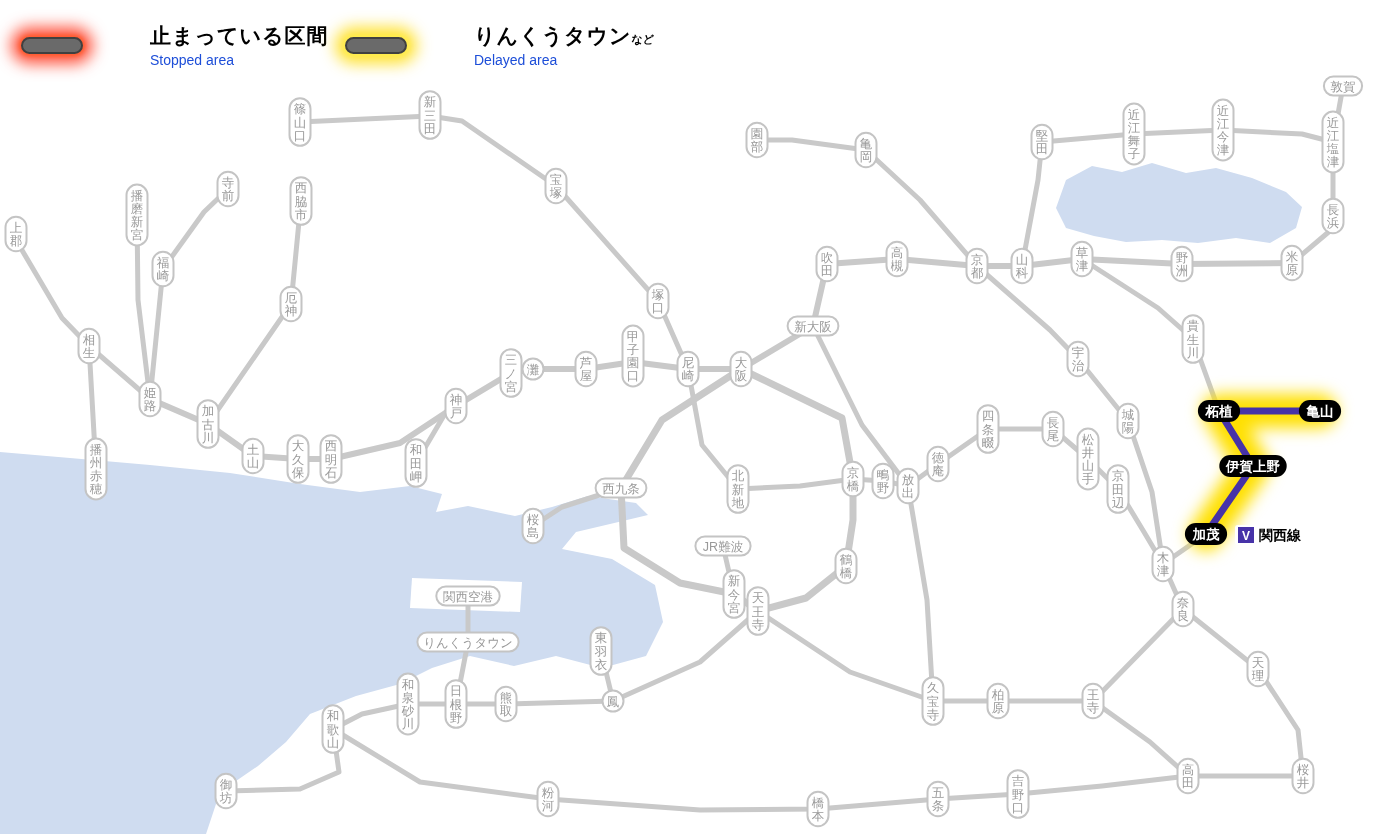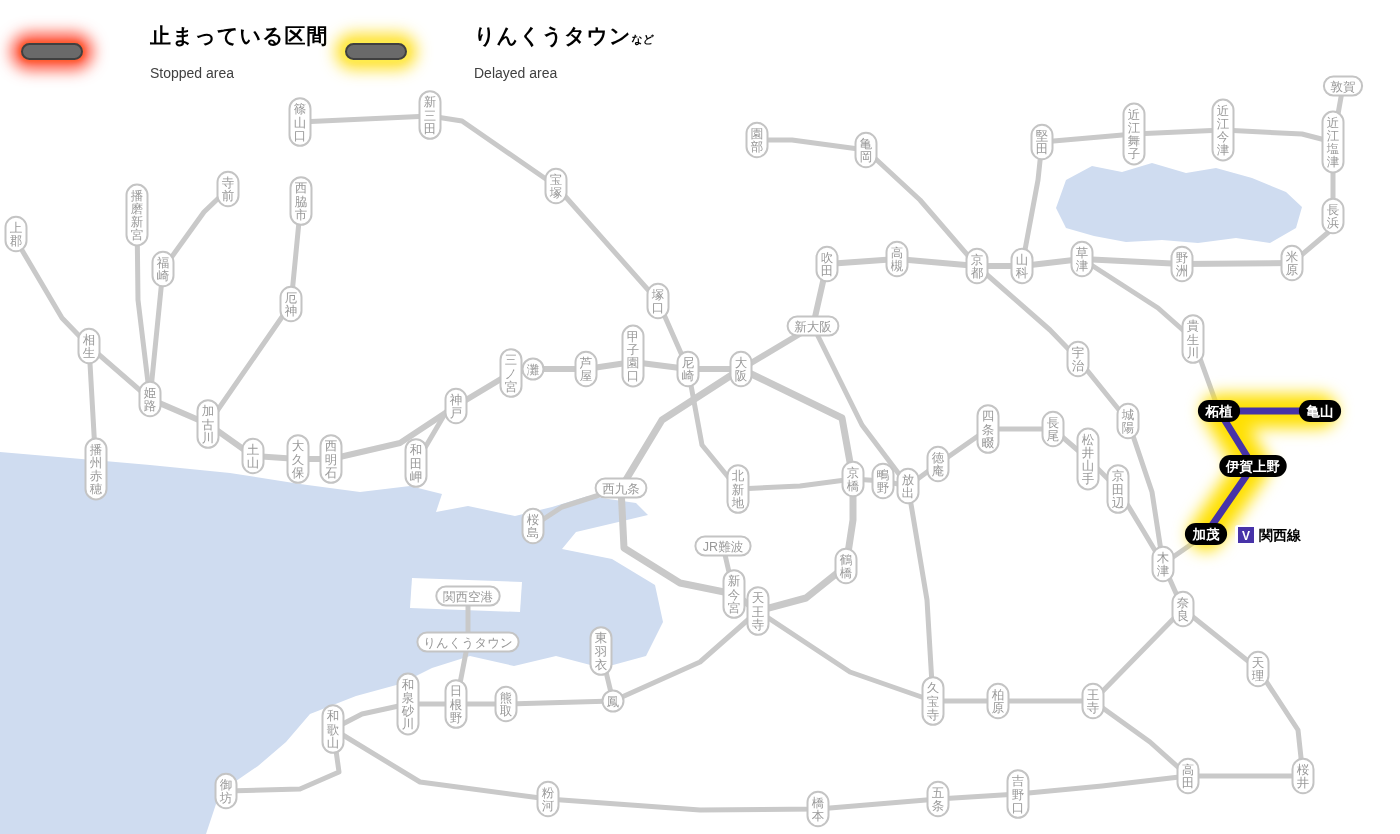--- a/index.html
+++ b/index.html
@@ -13,21 +13,21 @@
   .legend-item{position:absolute;top:22px;display:flex;align-items:center;gap:42px;}
   #legend-stopped{left:6px;}
   #legend-delayed{left:330px;}
   .swatch{width:92px;height:46px;display:flex;align-items:center;justify-content:center;flex:0 0 auto;}
   .bar{display:block;width:58px;height:13px;background:#6a6a6a;border:2px solid #404040;border-radius:9px;}
   .bar.stopped{box-shadow:0 0 4px 2px rgba(255,90,40,.95),0 0 15px 10px rgba(255,30,0,.75);}
   .bar.delayed{box-shadow:0 0 4px 2px rgba(255,238,80,.95),0 0 15px 10px rgba(255,219,0,.8);}
   .ltext{margin-left:10px;padding-top:2px;}
   .jp{display:block;font-size:21px;font-weight:bold;color:#000;letter-spacing:1px;line-height:1.15;white-space:nowrap;}
   .suffix{font-size:11px;letter-spacing:0;}
-  .en{display:block;font-size:14px;color:#404040;margin-top:17px;}
+  .en{display:block;font-size:14px;color:#1d4ed8;margin-top:4px;}
 </style>
 </head>
 <body>
 
 <svg id="railmap" width="1400" height="834" viewBox="0 0 1400 834">
     <defs>
       <filter id="glowblur" x="-60%" y="-60%" width="220%" height="220%">
         <feGaussianBlur stdDeviation="8"></feGaussianBlur>
       </filter>
     </defs>

